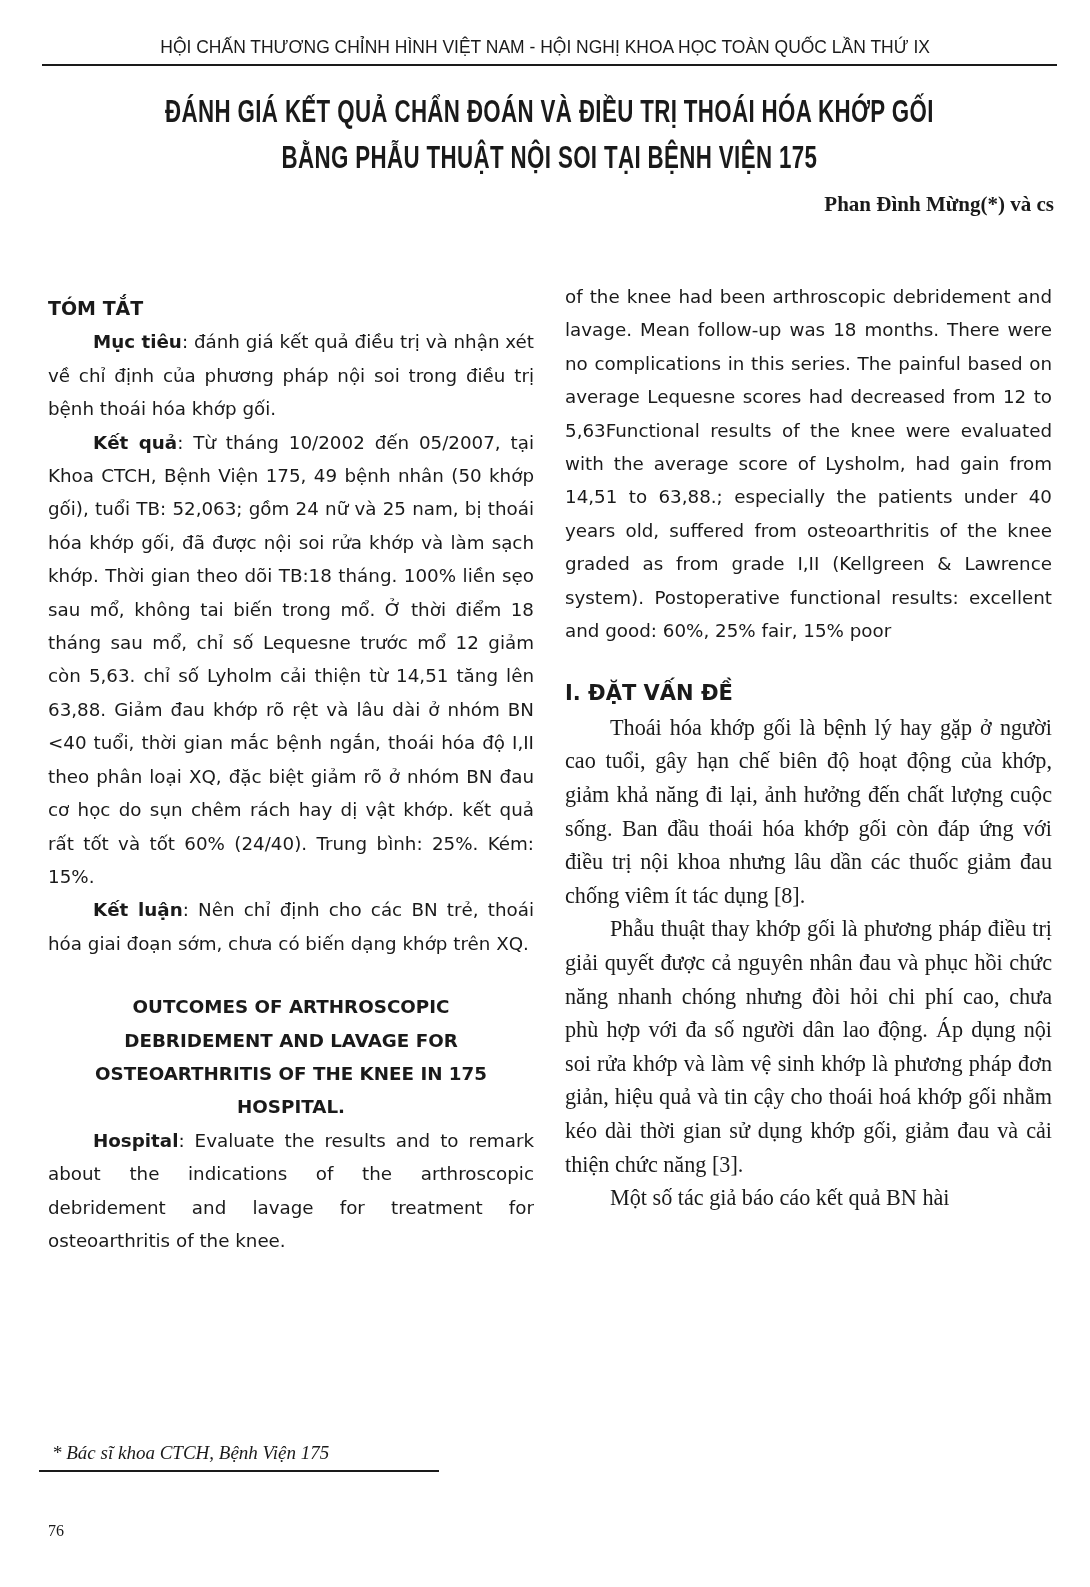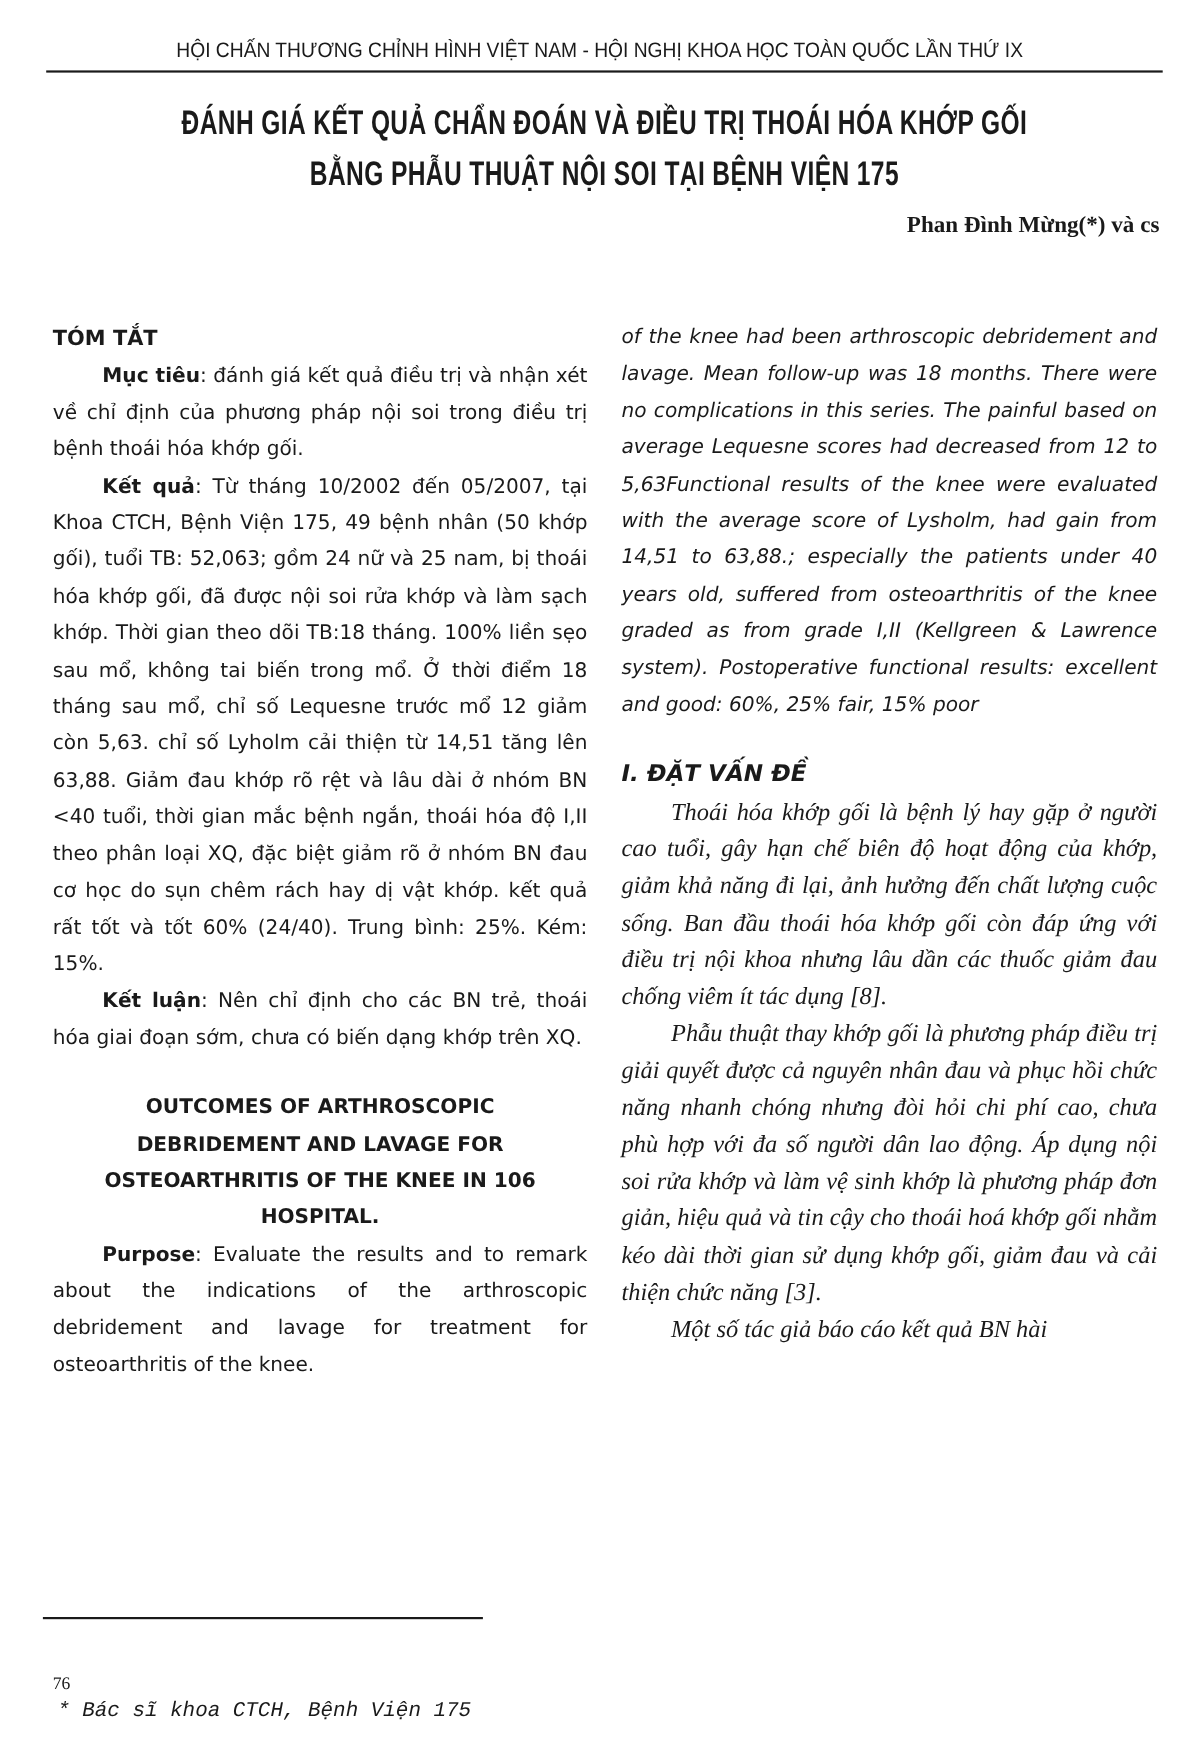--- a/index.html
+++ b/index.html
@@ -16,49 +16,49 @@
     transform: scaleX(0.72); transform-origin: 548px 0; letter-spacing: 0.5px;
   }
   .title.l1 { top: 94px; }
   .title.l2 { top: 140px; }
   .author {
     position: absolute; right: 36px; top: 192px; font-family: Liberation Serif, serif;
     font-weight: bold; font-size: 21px;
   }
   .col { position: absolute; font-family: "DejaVu Sans", sans-serif; font-size: 18.3px; line-height: 33.4px; text-align: justify; }
   .col-left { left: 48px; width: 486px; top: 292px; }
-  .col-right { left: 565px; width: 487px; top: 290px; font-style: italic; }
+  .col-right { left: 565px; width: 487px; top: 280px; }
   .col p { margin: 0; }
   .indent { text-indent: 45px; }
   .heading { font-weight: bold; font-size: 19px; }
   .center-title { text-align: center; font-weight: bold; }
   .sec-gap { height: 30px; }
   .serif-block { font-family: "Liberation Serif", serif; font-size: 22.2px; line-height: 33.6px; }
   .footnote-rule { position: absolute; left: 39px; top: 1470px; width: 400px; height: 1.5px; background: #1a1a1a; }
-  .footnote { position: absolute; left: 52px; top: 1544px; font-family: Liberation Mono, monospace; font-style: italic; font-size: 19px; }
+  .footnote { position: absolute; left: 52px; top: 1442px; font-family: Liberation Serif, serif; font-style: italic; font-size: 19px; }
   .page-num { position: absolute; left: 48px; top: 1522px; font-family: "Liberation Serif", serif; font-size: 16px; }
 </style>
 </head>
 <body>
 
 <div class="running-head">HỘI CHẤN THƯƠNG CHỈNH HÌNH VIỆT NAM - HỘI NGHỊ KHOA HỌC TOÀN QUỐC LẦN THỨ IX</div>
 <div class="head-rule"></div>
 
 <div class="title l1">ĐÁNH GIÁ KẾT QUẢ CHẨN ĐOÁN VÀ ĐIỀU TRỊ THOÁI HÓA KHỚP GỐI</div>
 <div class="title l2">BẰNG PHẪU THUẬT NỘI SOI TẠI BỆNH VIỆN 175</div>
 <div class="author">Phan Đình Mừng(*) và cs</div>
 
 <div class="col col-left">
   <p class="heading">TÓM TẮT</p>
   <p class="indent"><b>Mục tiêu</b><span>: đánh giá kết quả điều trị và nhận xét về chỉ định của phương pháp nội soi trong điều trị bệnh thoái hóa khớp gối.</span></p>
   <p class="indent"><b>Kết quả</b><span>: Từ tháng 10/2002 đến 05/2007, tại Khoa CTCH, Bệnh Viện 175, 49 bệnh nhân (50 khớp gối), tuổi TB: 52,063; gồm 24 nữ và 25 nam, bị thoái hóa khớp gối, đã được nội soi rửa khớp và làm sạch khớp. Thời gian theo dõi TB:18 tháng. 100% liền sẹo sau mổ, không tai biến trong mổ. Ở thời điểm 18 tháng sau mổ, chỉ số Lequesne trước mổ 12 giảm còn 5,63. chỉ số Lyholm cải thiện từ 14,51 tăng lên 63,88. Giảm đau khớp rõ rệt và lâu dài ở nhóm BN &lt;40 tuổi, thời gian mắc bệnh ngắn, thoái hóa độ I,II theo phân loại XQ, đặc biệt giảm rõ ở nhóm BN đau cơ học do sụn chêm rách hay dị vật khớp. kết quả rất tốt và tốt 60% (24/40). Trung bình: 25%. Kém: 15%.</span></p>
   <p class="indent"><b>Kết luận</b><span>: Nên chỉ định cho các BN trẻ, thoái hóa giai đoạn sớm, chưa có biến dạng khớp trên XQ.</span></p>
   <div class="sec-gap"></div>
-  <p class="center-title" style="padding: 0 20px;">OUTCOMES OF ARTHROSCOPIC DEBRIDEMENT AND LAVAGE FOR OSTEOARTHRITIS OF THE KNEE IN 106 HOSPITAL.</p>
-  <p class="indent"><b>Purpose</b><span>: Evaluate the results and to remark about the indications of the arthroscopic debridement and lavage for treatment for osteoarthritis of the knee.</span></p>
+  <p class="center-title" style="padding: 0 20px;">OUTCOMES OF ARTHROSCOPIC DEBRIDEMENT AND LAVAGE FOR OSTEOARTHRITIS OF THE KNEE IN 175 HOSPITAL.</p>
+  <p class="indent"><b>Hospital</b><span>: Evaluate the results and to remark about the indications of the arthroscopic debridement and lavage for treatment for osteoarthritis of the knee.</span></p>
 </div>
 
 <div class="col col-right">
   <p>of the knee had been arthroscopic debridement and lavage. Mean follow-up was 18 months. There were no complications in this series. The painful based on average Lequesne scores had decreased from 12 to 5,63Functional results of the knee were evaluated with the average score of Lysholm, had gain from 14,51 to 63,88.; especially the patients under 40 years old, suffered from osteoarthritis of the knee graded as from grade I,II (Kellgreen &amp; Lawrence system). Postoperative functional results: excellent and good: 60%, 25% fair, 15% poor</p>
   <div class="sec-gap"></div>
   <p class="heading" style="font-size:21px;">I. ĐẶT VẤN ĐỀ</p>
   <div class="serif-block">
     <p class="indent">Thoái hóa khớp gối là bệnh lý hay gặp ở người cao tuổi, gây hạn chế biên độ hoạt động của khớp, giảm khả năng đi lại, ảnh hưởng đến chất lượng cuộc sống. Ban đầu thoái hóa khớp gối còn đáp ứng với điều trị nội khoa nhưng lâu dần các thuốc giảm đau chống viêm ít tác dụng [8].</p>
     <p class="indent">Phẫu thuật thay khớp gối là phương pháp điều trị giải quyết được cả nguyên nhân đau và phục hồi chức năng nhanh chóng nhưng đòi hỏi chi phí cao, chưa phù hợp với đa số người dân lao động. Áp dụng nội soi rửa khớp và làm vệ sinh khớp là phương pháp đơn giản, hiệu quả và tin cậy cho thoái hoá khớp gối nhằm kéo dài thời gian sử dụng khớp gối, giảm đau và cải thiện chức năng [3].</p>
     <p class="indent">Một số tác giả báo cáo kết quả BN hài</p>

